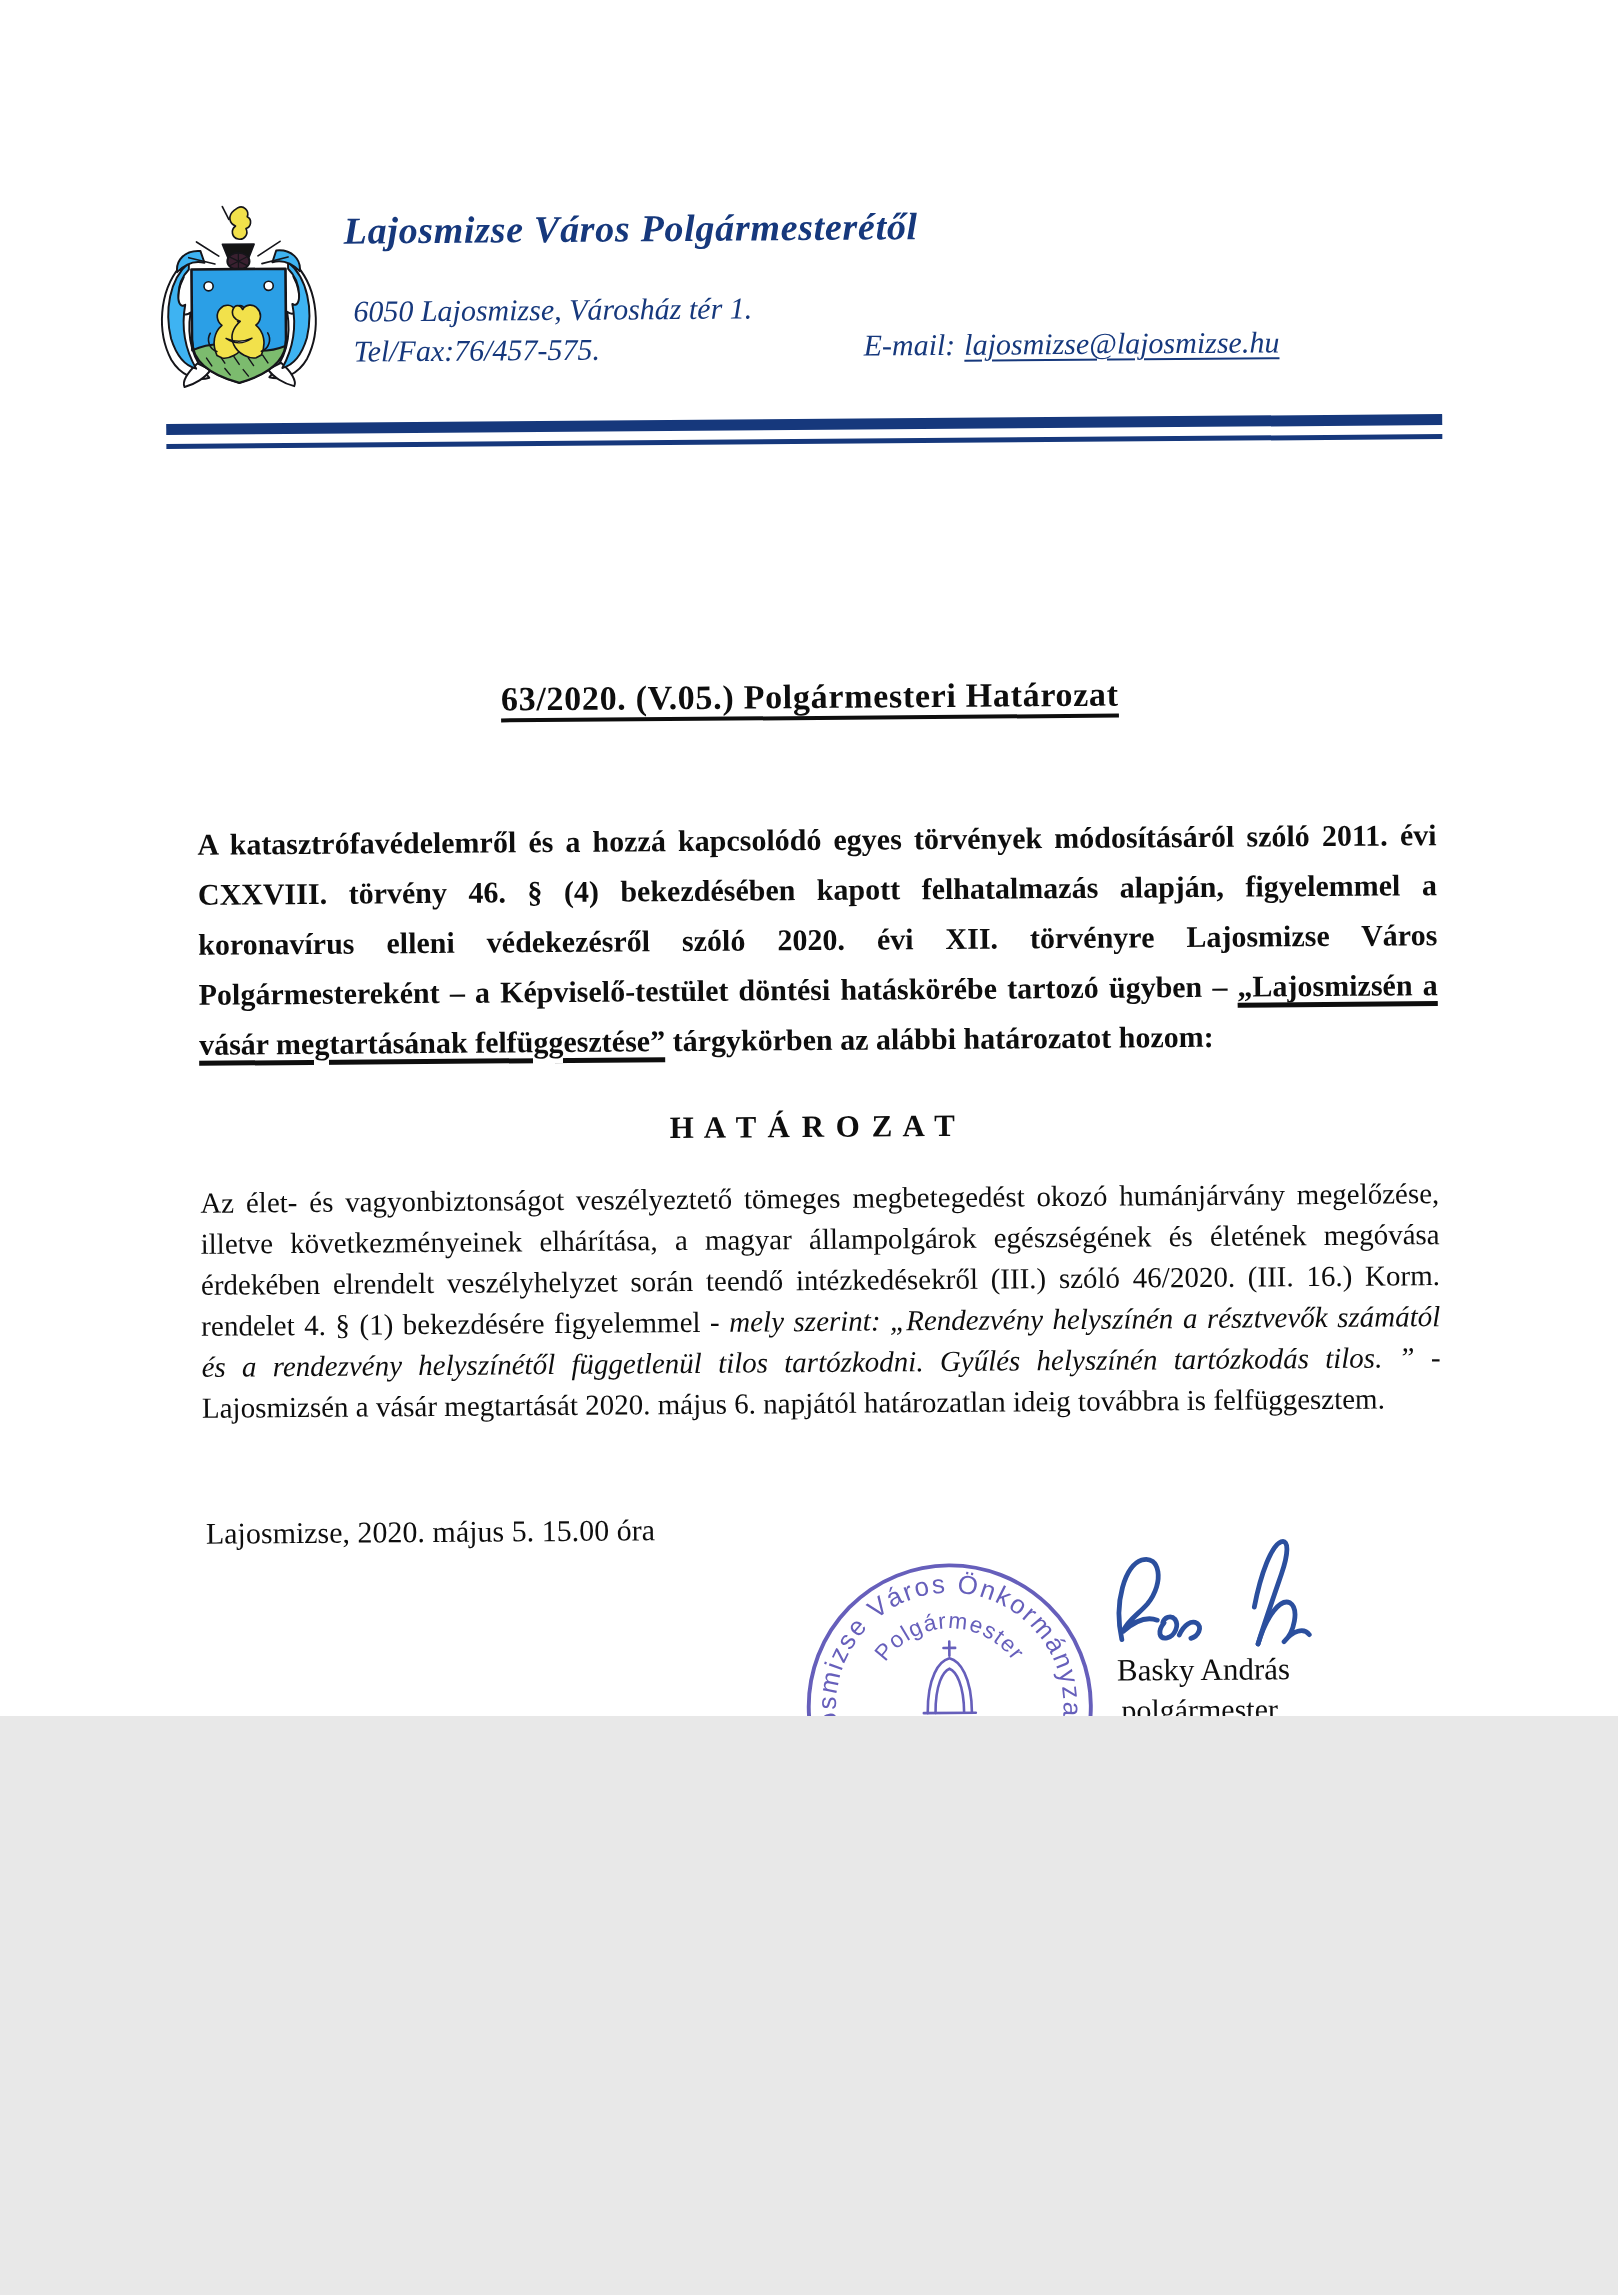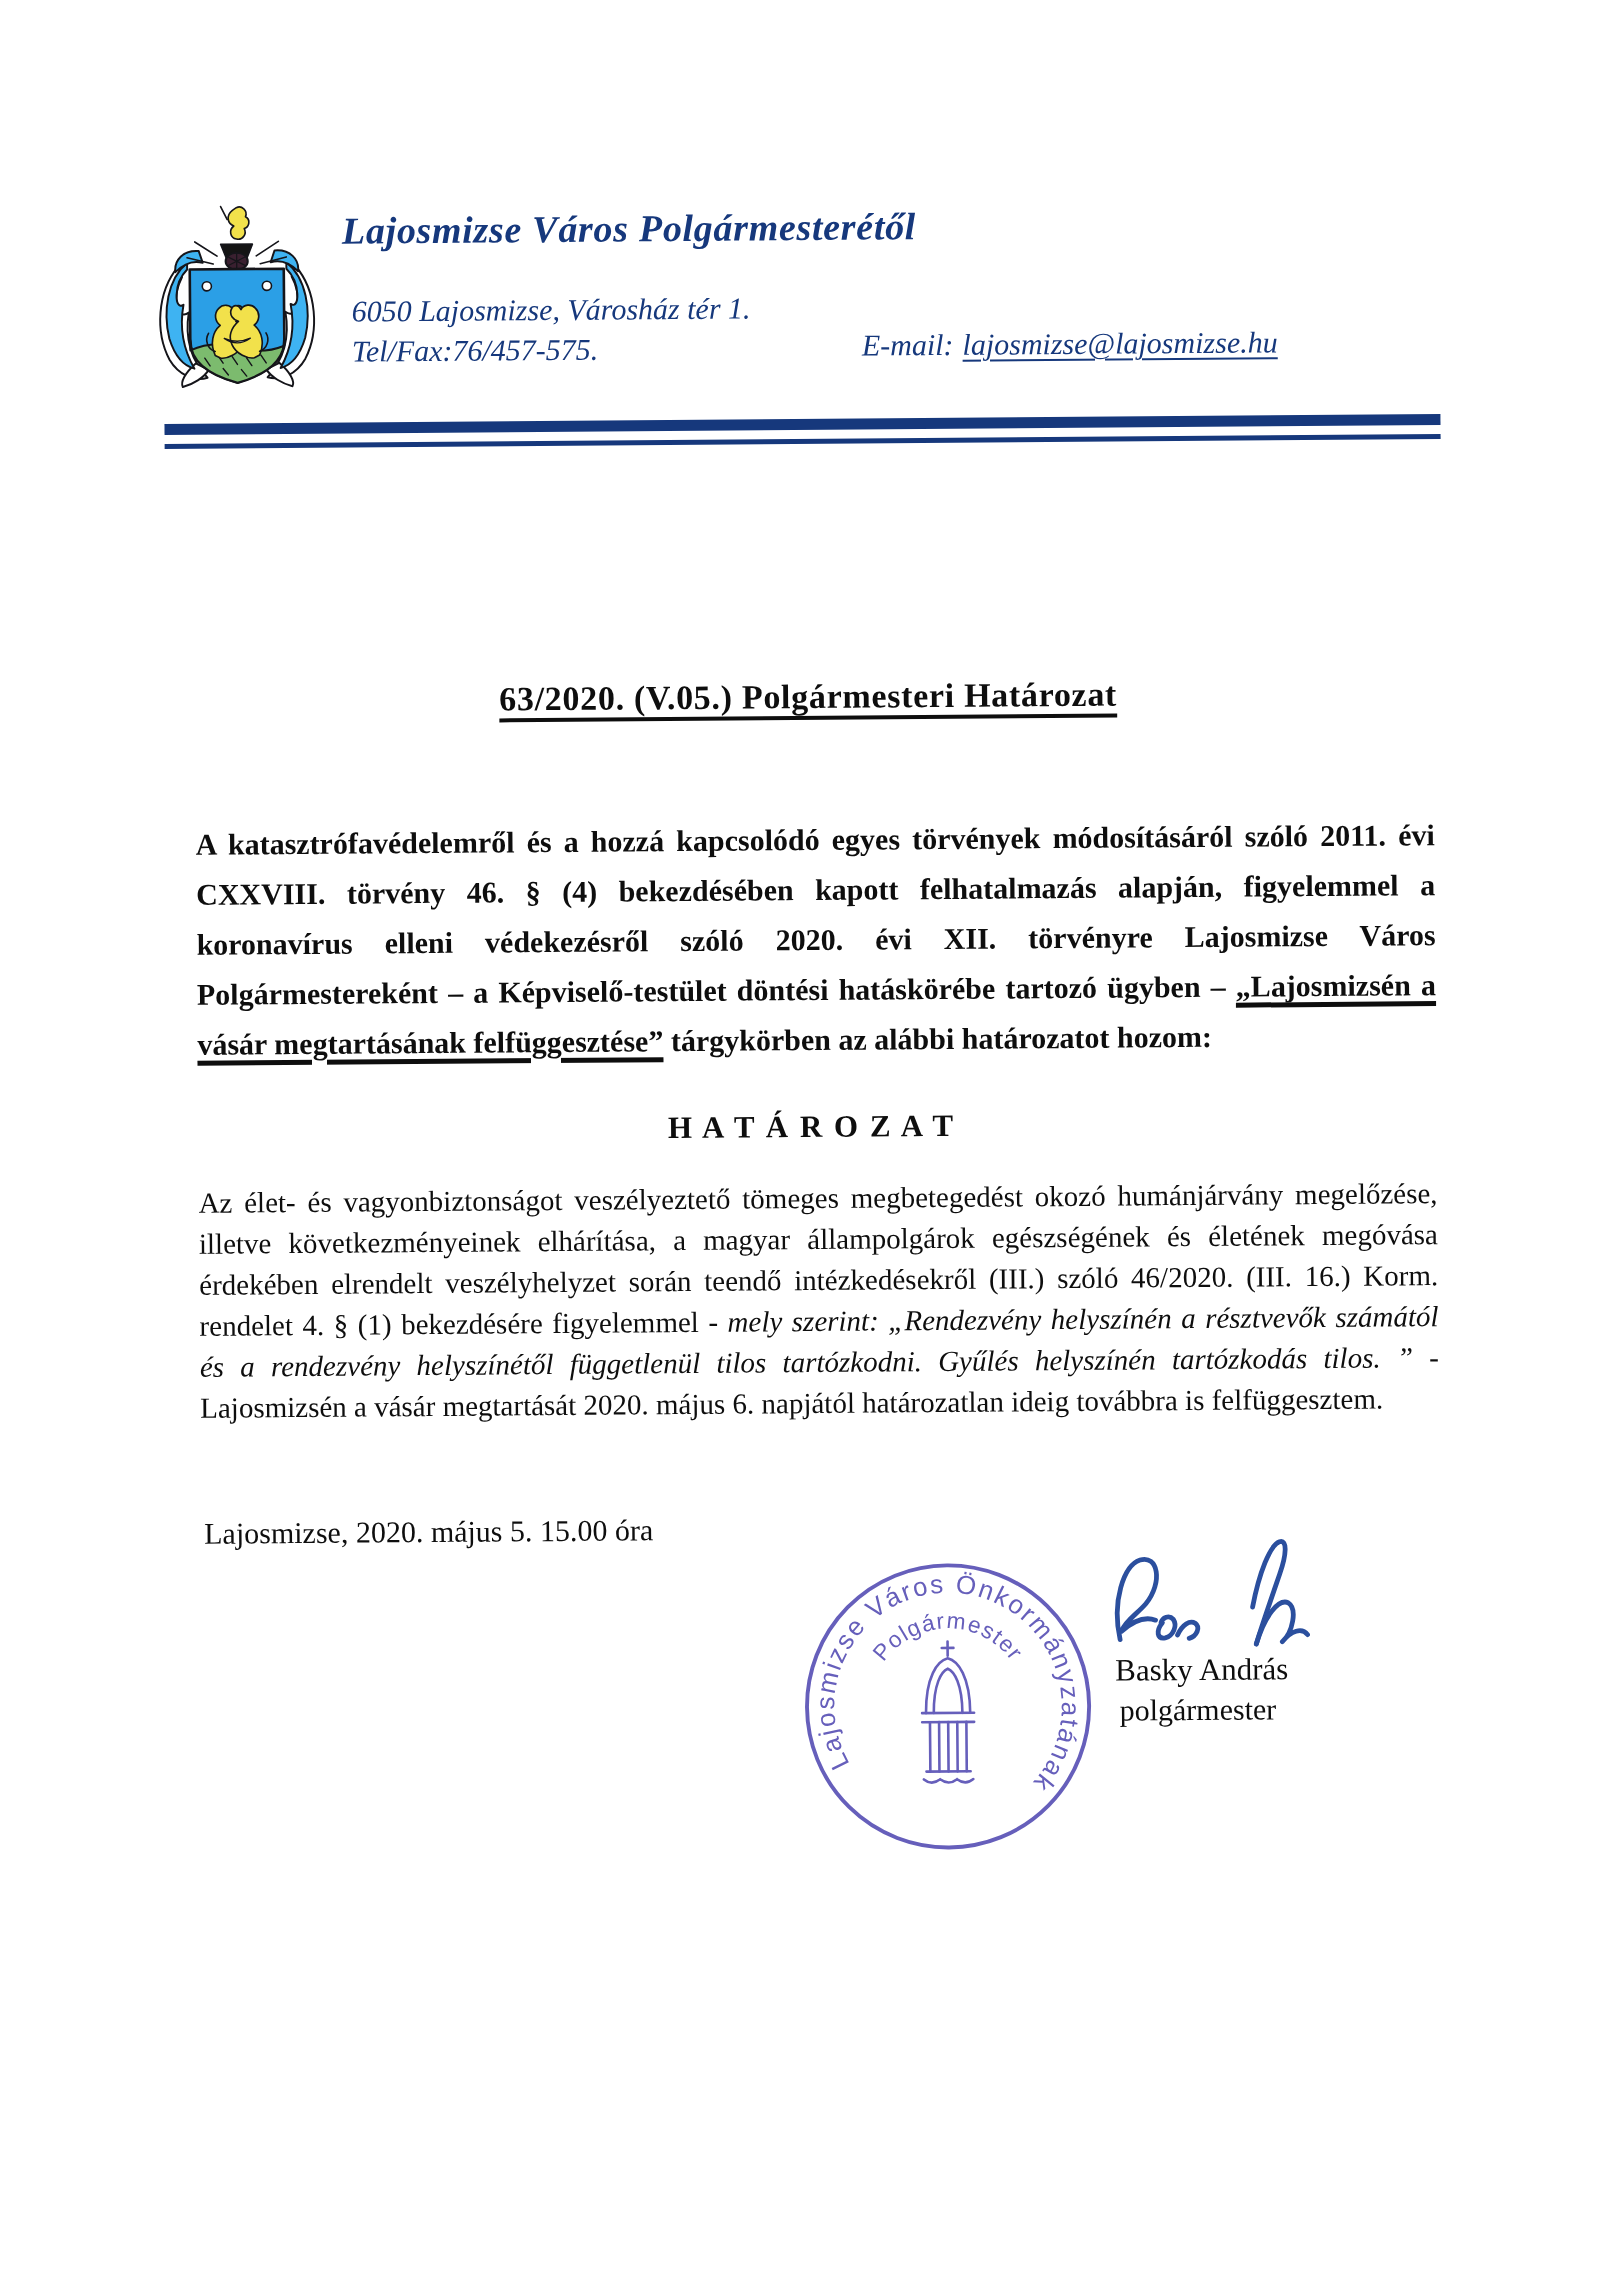--- a/index.html
+++ b/index.html
@@ -1,17 +1,17 @@
 <!DOCTYPE html>
 <html style="font-size:10.4px"><head>
 <meta charset="utf-8">
 <style>
   html,body{margin:0;padding:0;background:#e8e8e8;}
   .page{
-    position:relative;width:1619px;height:2295px;background:#ffffff;
+    position:relative;width:1619px;height:1716px;background:#ffffff;
     font-family:"Liberation Serif",serif;color:#0e0e0e;overflow:hidden;
   }
   .tilt{position:absolute;inset:0;transform:rotate(-0.45deg);transform-origin:50% 38%;}
 
   
   .crest{position:absolute;left:154px;top:196px;width:175px;height:194px;}
   .h-title{
     position:absolute;left:347px;top:205px;
     font-size:38px;font-weight:bold;font-style:italic;color:#16387c;letter-spacing:0.7px;
   }

